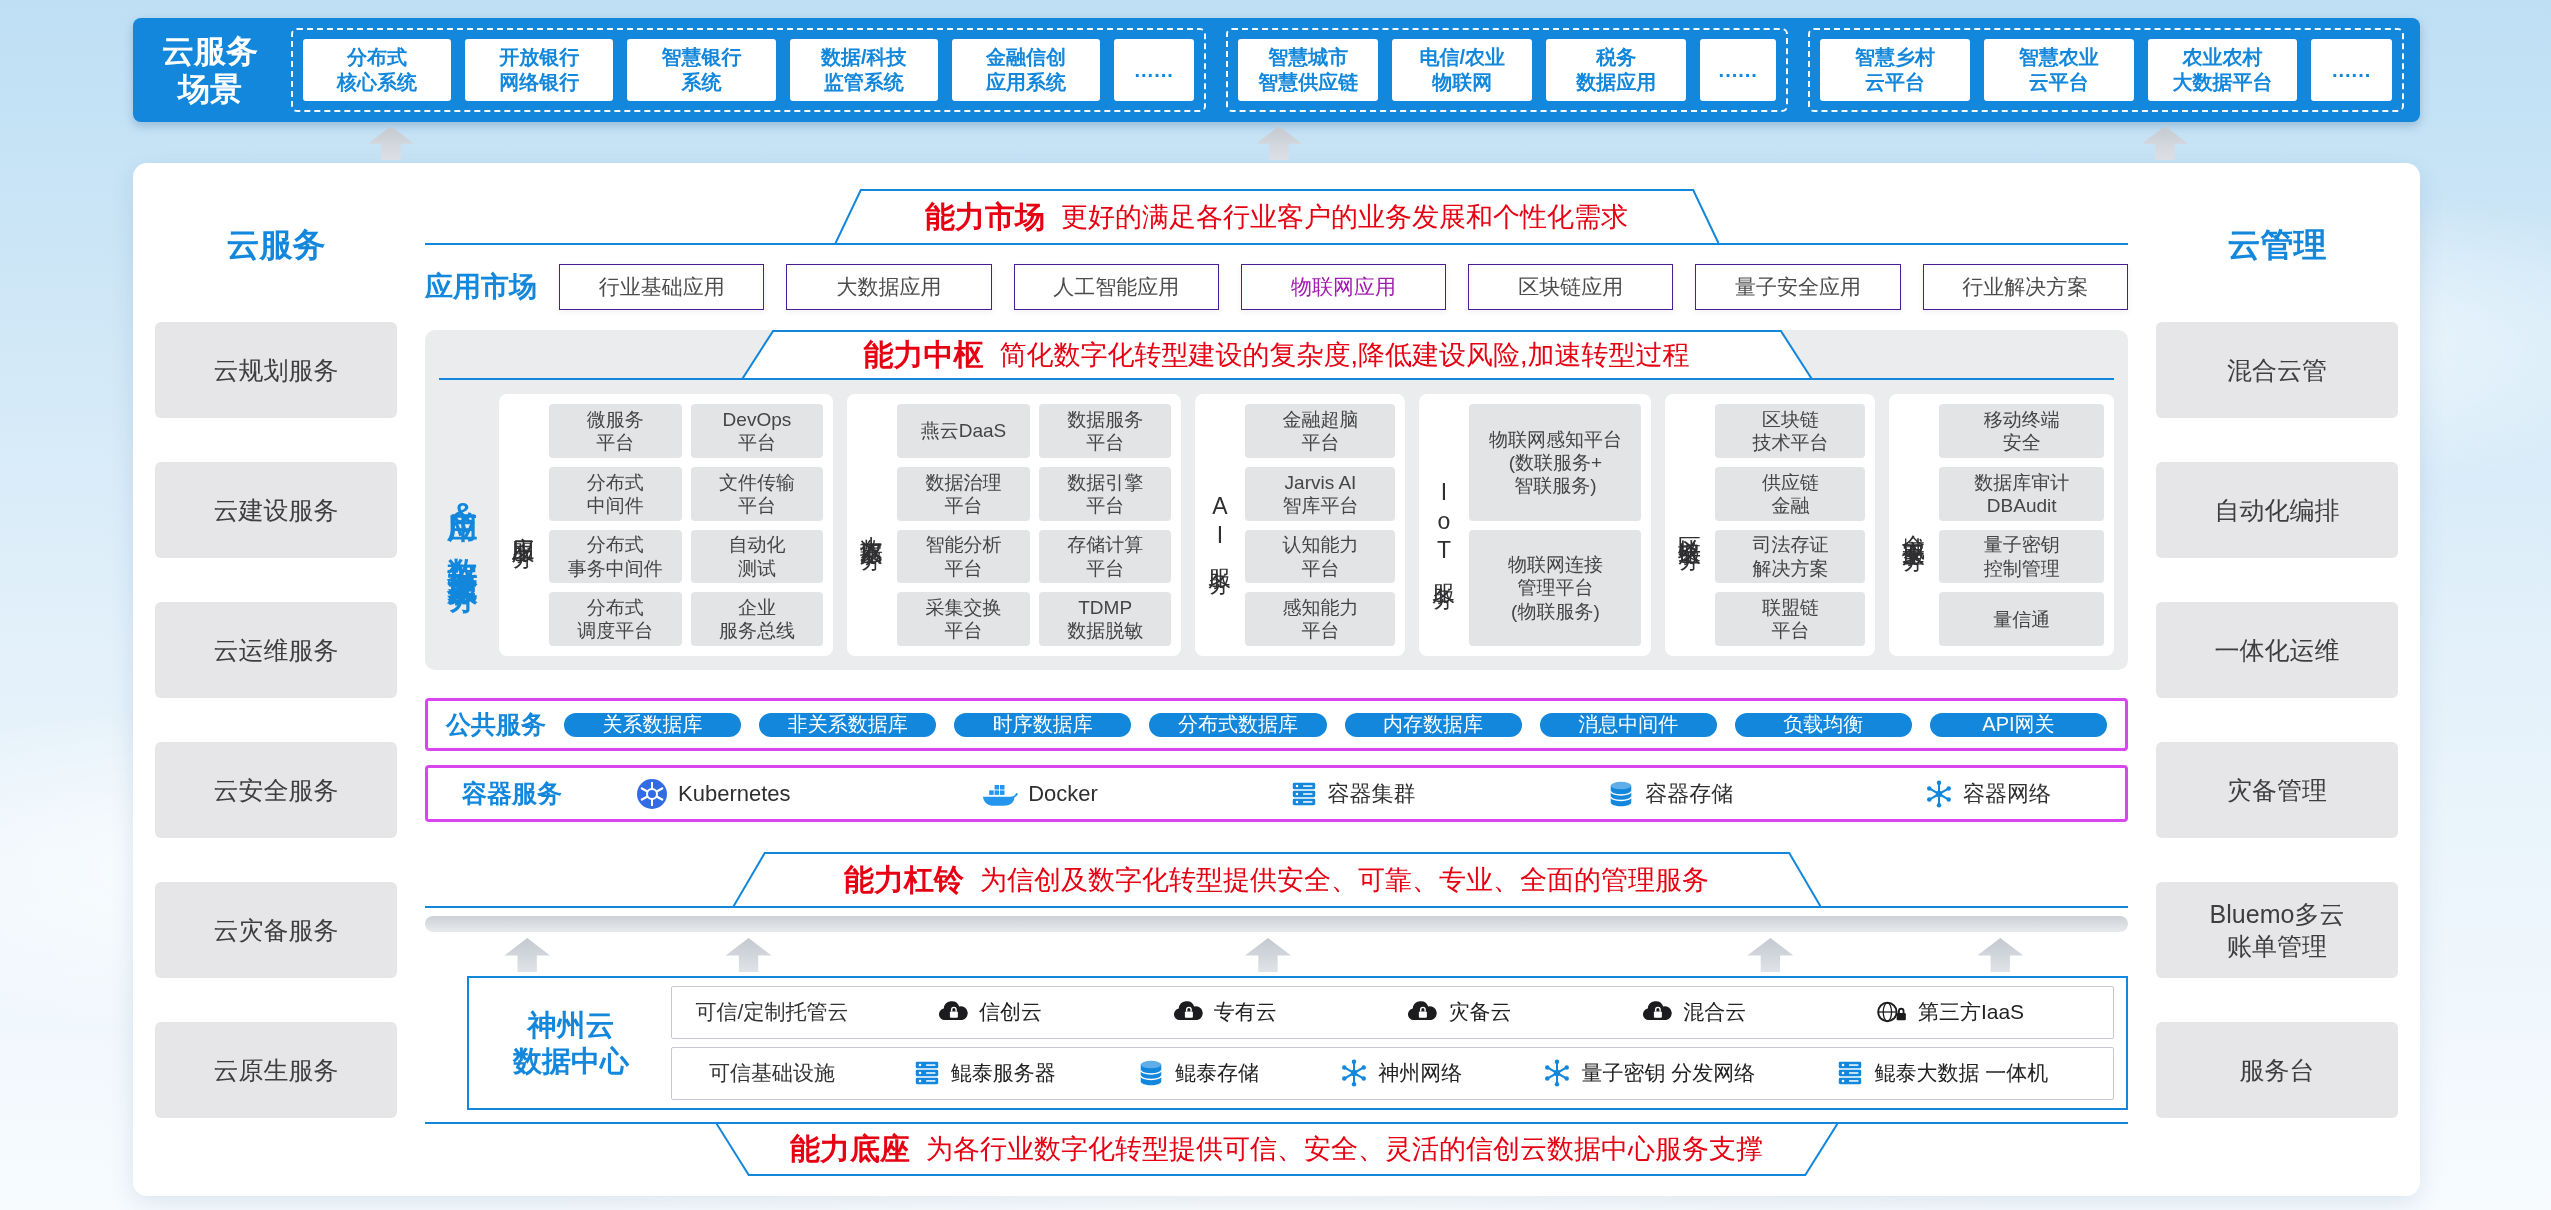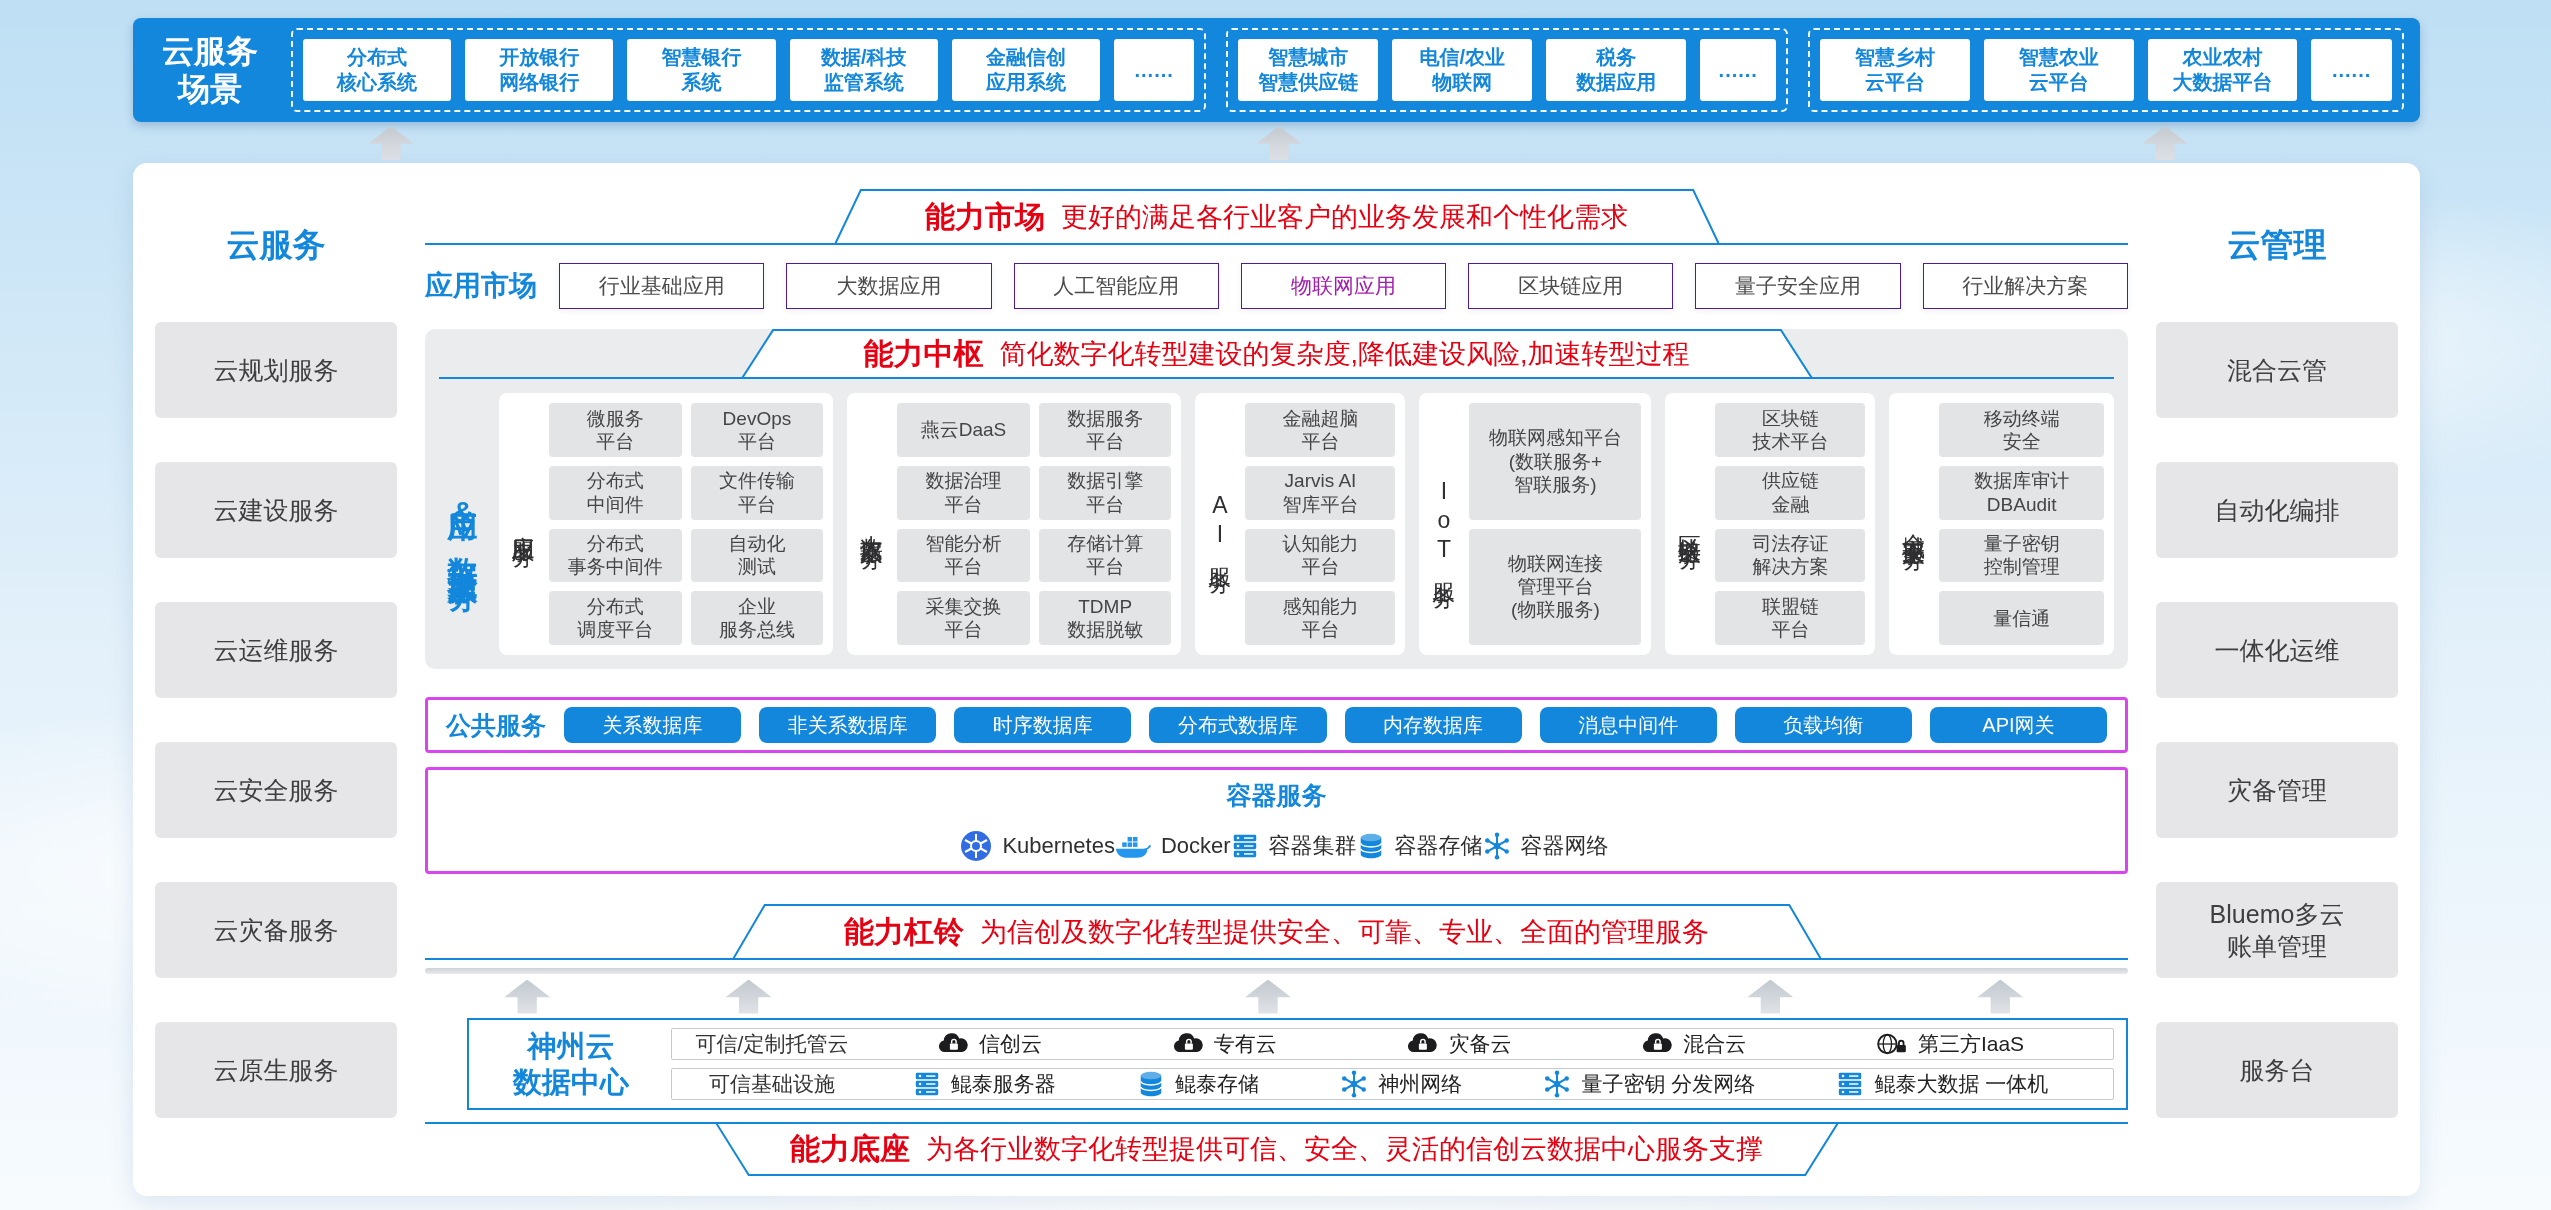--- a/index.html
+++ b/index.html
@@ -103,23 +103,23 @@
   .card-grid{ flex:1; min-width:0; display:grid; gap:9px; grid-auto-rows:1fr; }
   .grid-2{ grid-template-columns:1fr 1fr; }
   .chip{ background:var(--chip); border-radius:4px; padding:3px 4px;
     display:flex; align-items:center; justify-content:center; text-align:center;
     font-size:19px; line-height:1.22; color:#454547; white-space:pre-line; }
 
   
   .strip{ border:3px solid #d946ef; background:#fff; border-radius:4px;
     display:flex; align-items:center; gap:18px; padding:7px 18px; }
   .strip-public{ margin-top:28px; }
-  .strip-container{ margin-top:14px; padding:9px 34px;flex-direction:column; }
+  .strip-container{ margin-top:14px; padding:9px 34px; }
   .row-label{ color:var(--blue); font-weight:700; font-size:25px; white-space:nowrap; }
-  .pill{ flex:1; background:var(--blue); color:#fff; border-radius:8px; height:36px;
+  .pill{ flex:1; background:var(--blue); color:#fff; border-radius:14px; height:24px;
     display:flex; align-items:center; justify-content:center; font-size:20px; }
   .container-items{ flex:1; display:flex; align-items:center; justify-content:space-between; padding:0 40px 0 56px; }
   .container-item{ display:flex; align-items:center; gap:10px; font-size:22px; color:#2F2F31; }
 
   
   .gray-band{ margin-top:8px; height:16px; border-radius:8px;
     background:linear-gradient(180deg,#CDD1D6,#E9EAEC); }
   .arrows-mid{ position:relative; height:38px; margin-top:4px; flex:none; }
   .arrows-mid .up-arrow{ top:2px; transform:translateX(-50%); }
 

